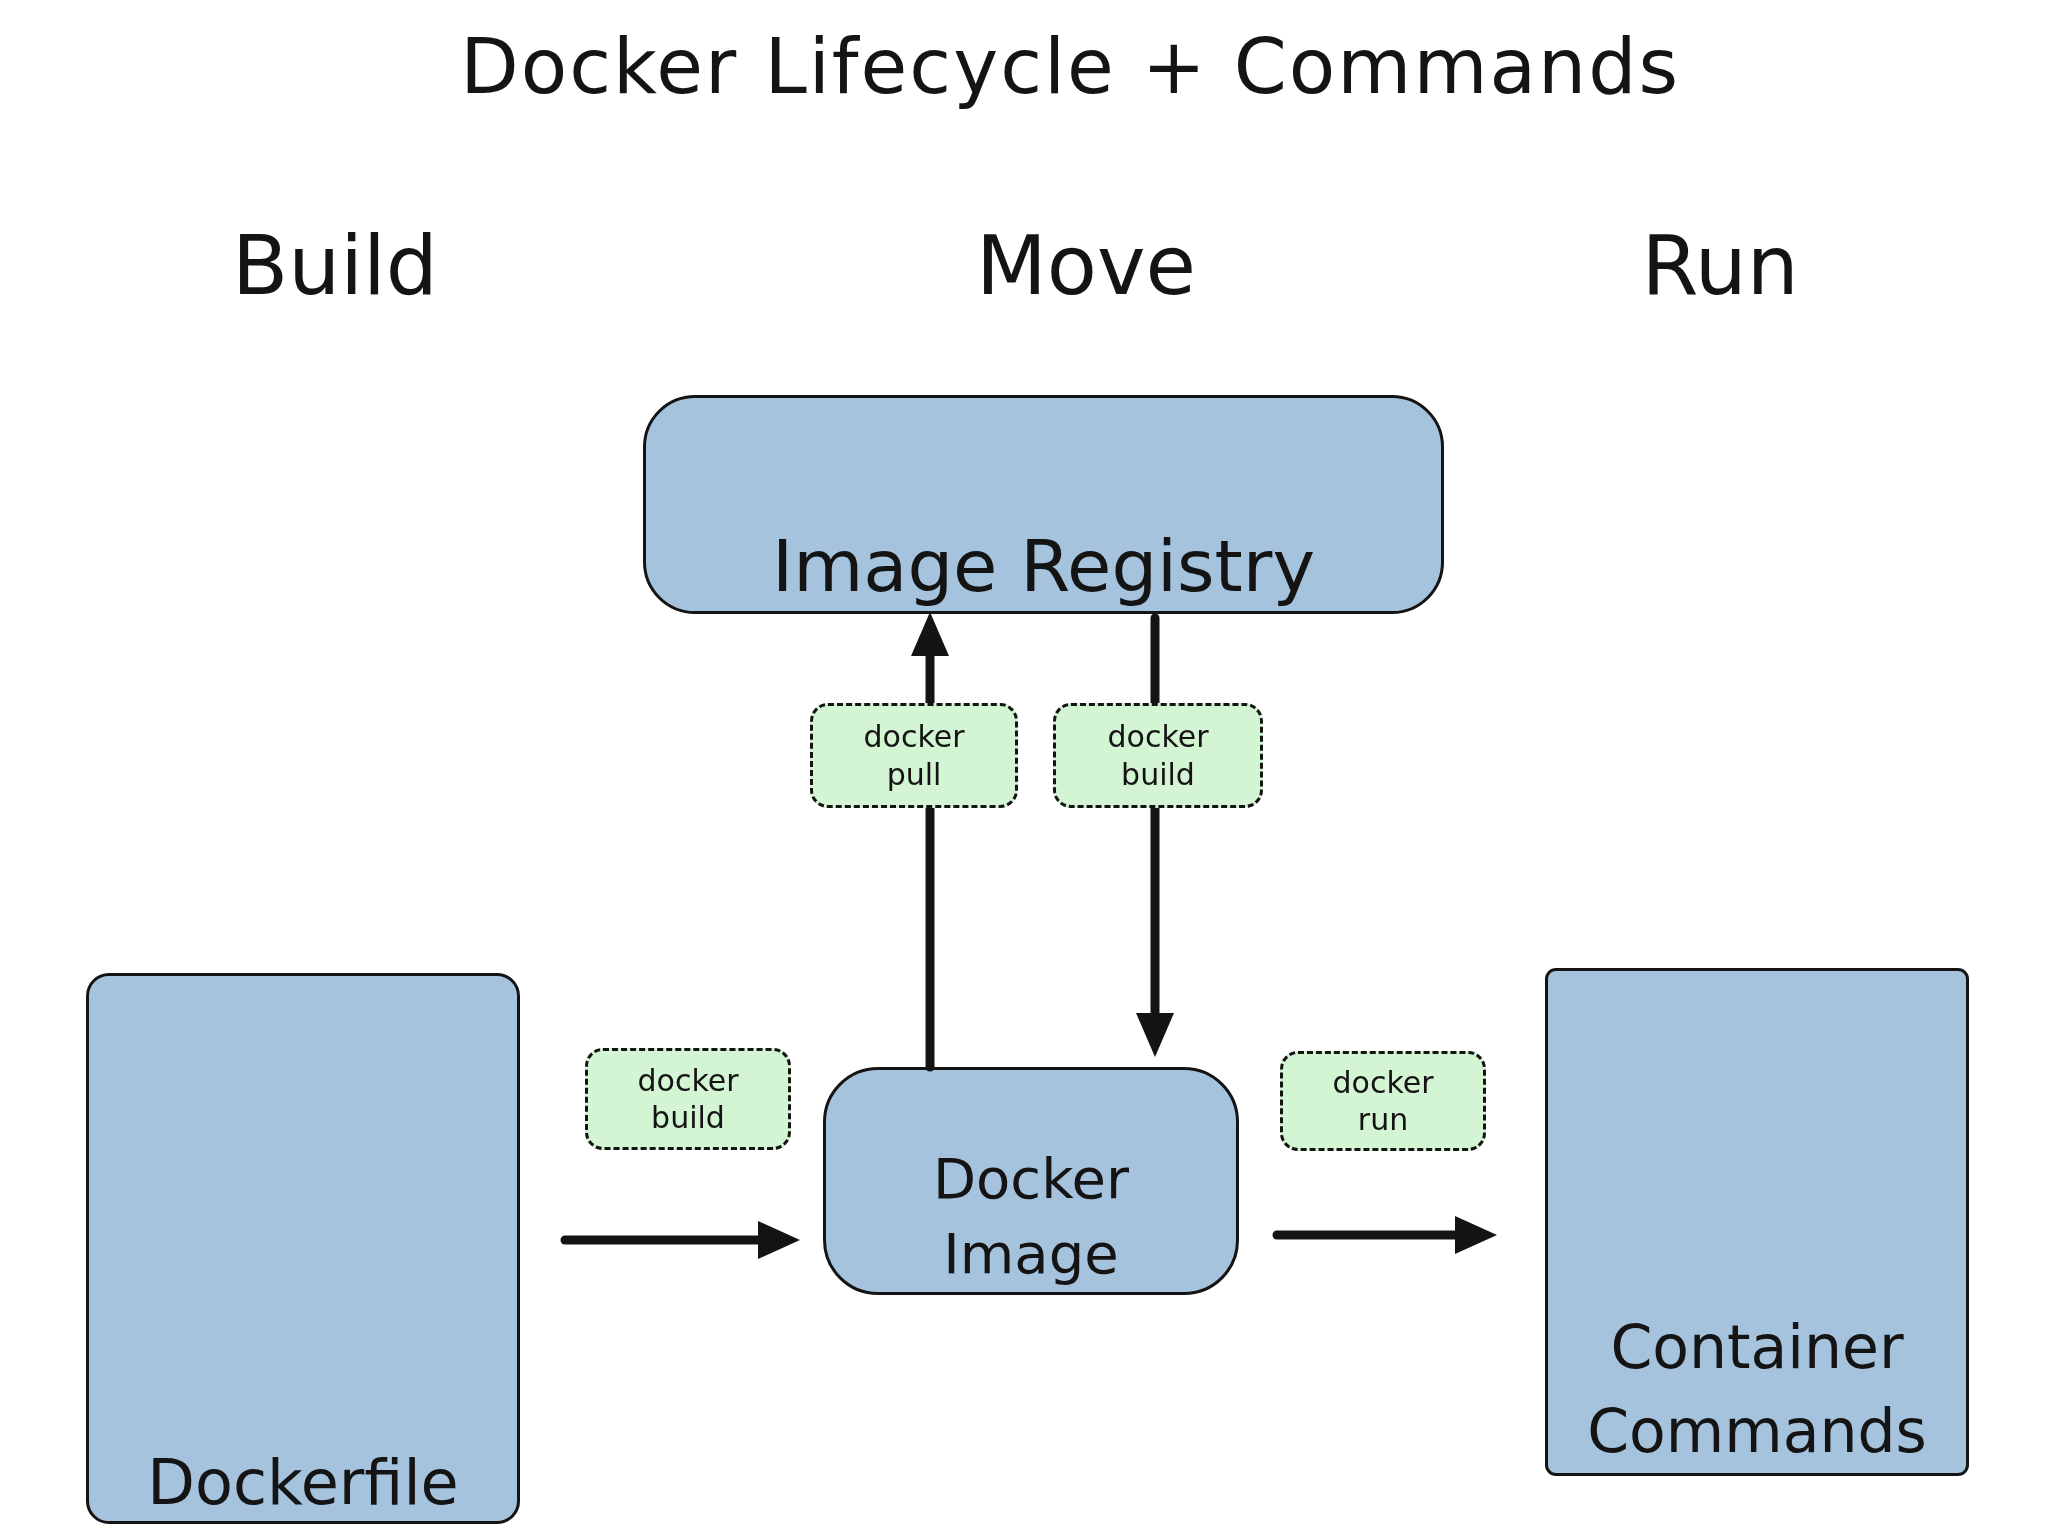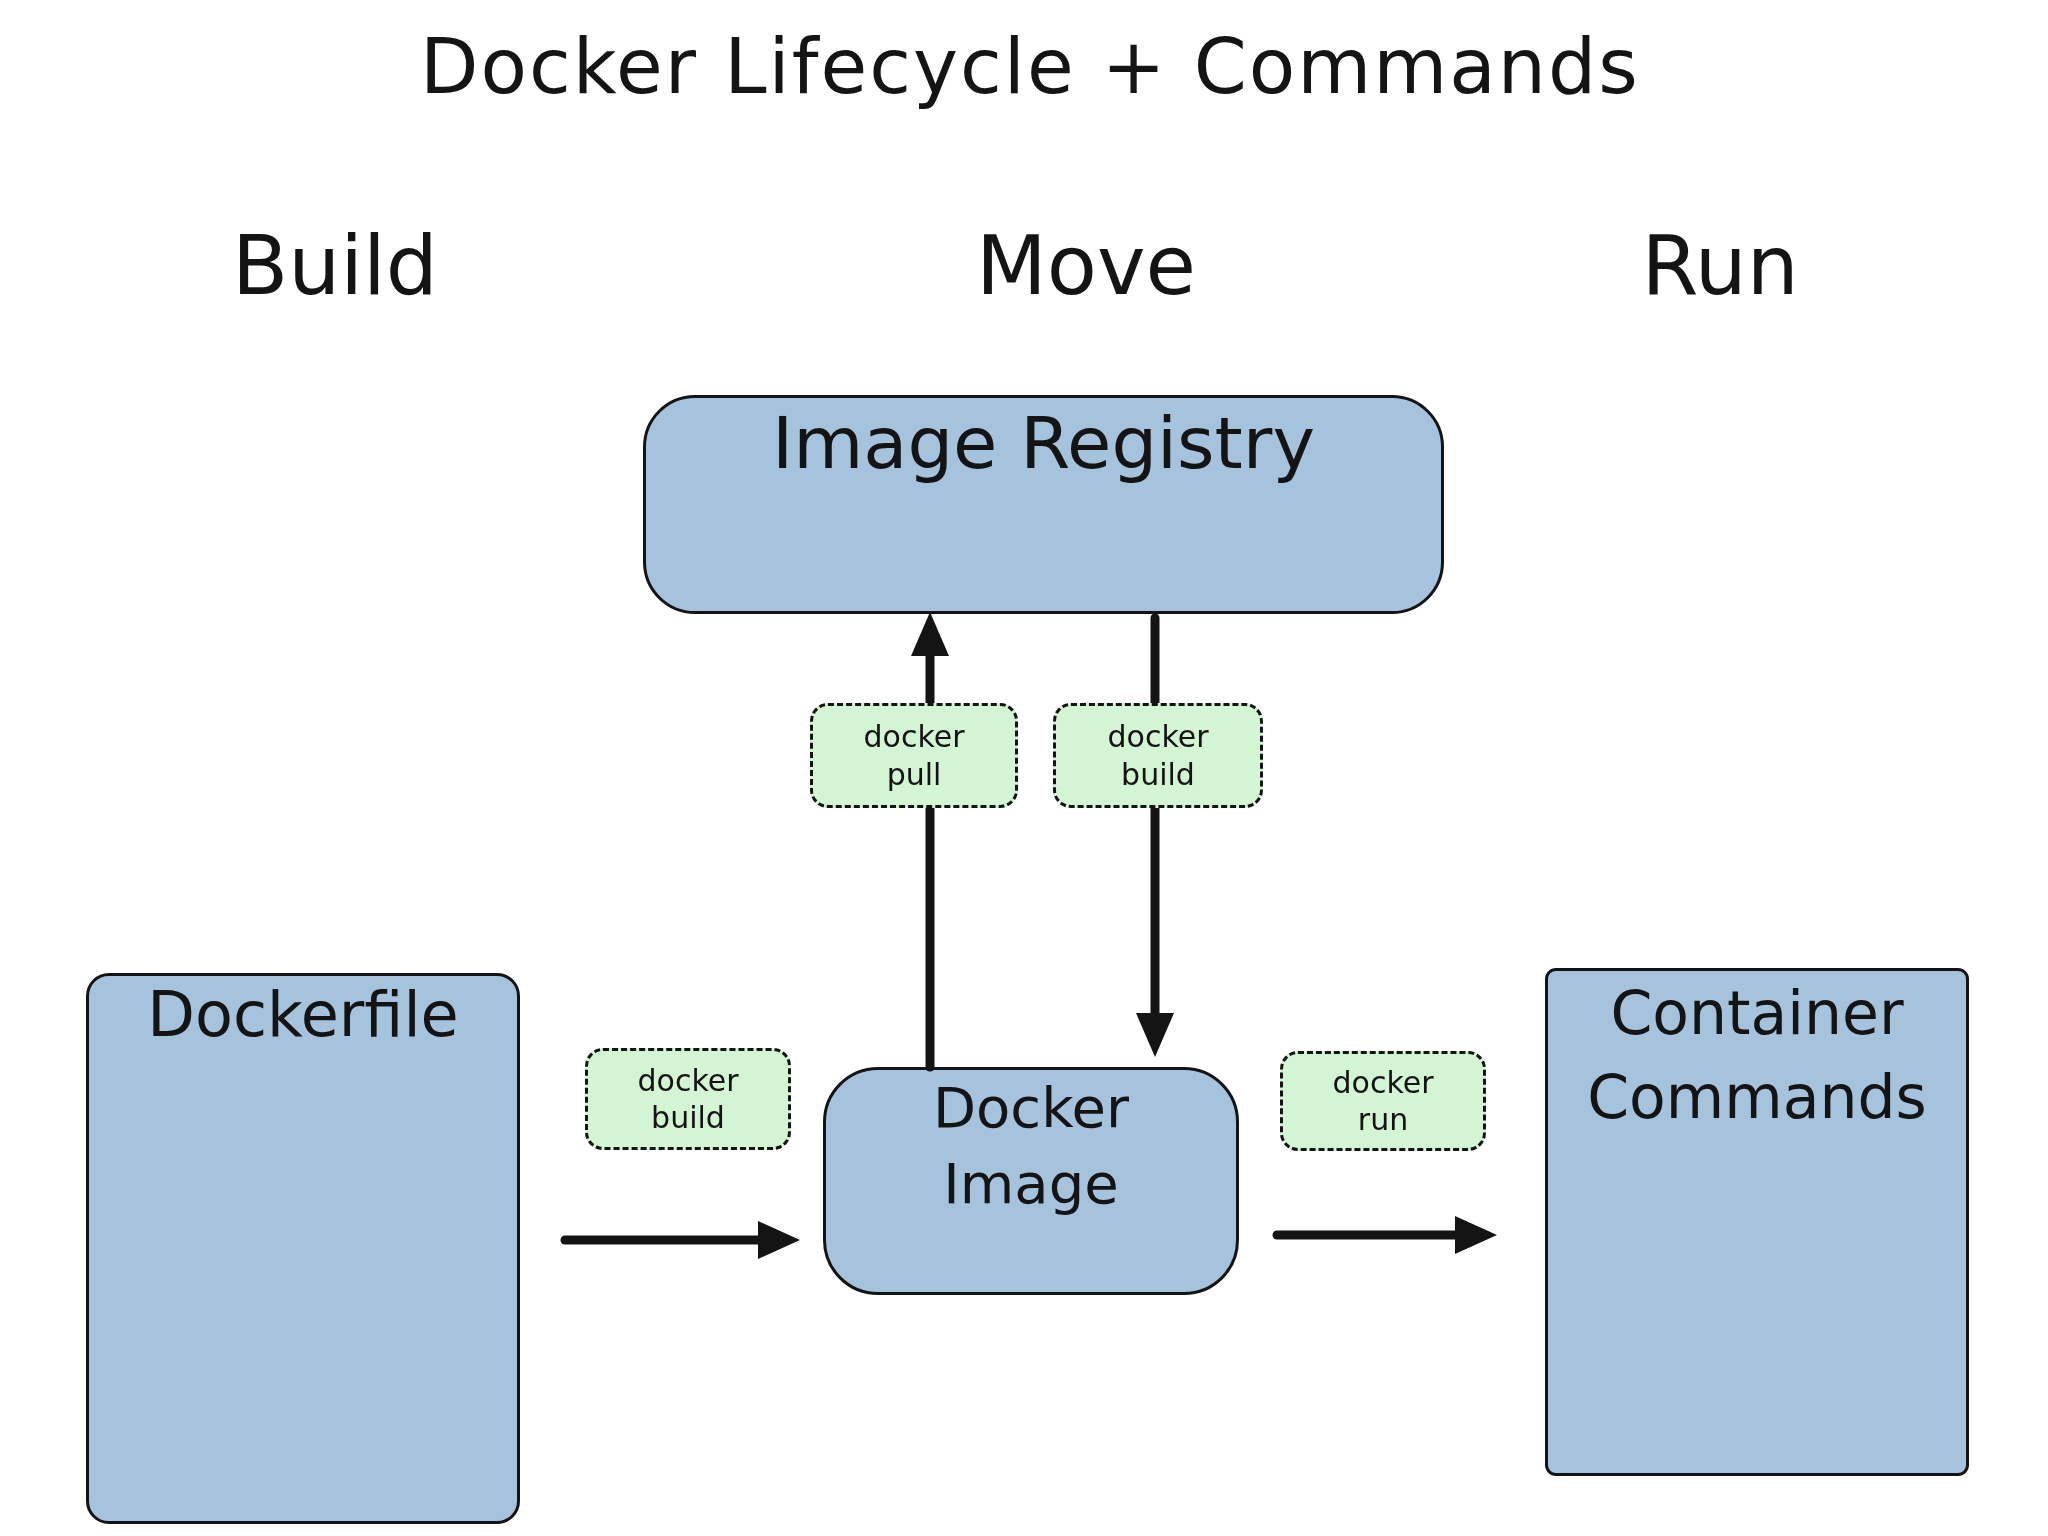--- a/index.html
+++ b/index.html
@@ -12,36 +12,36 @@
   #canvas{
     position:relative;
     width:2048px;height:1536px;
     background:var(--background);
     font-family:"DejaVu Sans", sans-serif;
     color:var(--stroke);
     overflow:hidden;
   }
   .title{
     position:absolute;left:420px;top:22px;width:1260px;
-    text-align:left;font-size:76px;font-weight:500;letter-spacing:2px;
+    text-align:right;font-size:76px;font-weight:500;letter-spacing:2px;
     white-space:nowrap;
   }
   .phase{
     position:absolute;top:218px;font-size:82px;font-weight:500;
     text-align:center;white-space:nowrap;
   }
   .phase.build{left:190px;width:290px;}
   .phase.move{left:936px;width:300px;}
   .phase.run{left:1590px;width:260px;}
 
   .node{
     position:absolute;z-index:1;
     background:var(--node-fill);
     border:3px solid var(--stroke);
-    display:flex;flex-direction:column;align-items:center;justify-content:flex-start;
+    display:flex;flex-direction:column;align-items:center;justify-content:flex-end;
     text-align:center;line-height:1.25;
   }
   .node.registry{left:643px;top:395px;width:795px;height:213px;border-radius:52px;font-size:72px;}
   .node.dockerfile{left:86px;top:973px;width:428px;height:545px;border-radius:23px;font-size:62px;}
   .node.dockerimage{left:823px;top:1067px;width:410px;height:222px;border-radius:55px;font-size:56px;line-height:1.35;}
   .node.container{left:1545px;top:968px;width:418px;height:502px;border-radius:11px;font-size:60px;line-height:1.4;}
 
   .arrows{position:absolute;left:0;top:0;z-index:2;}
   .edge-line{stroke:var(--stroke);stroke-width:9;stroke-linecap:round;fill:none;}
   .edge-head{fill:var(--stroke);stroke:none;}

